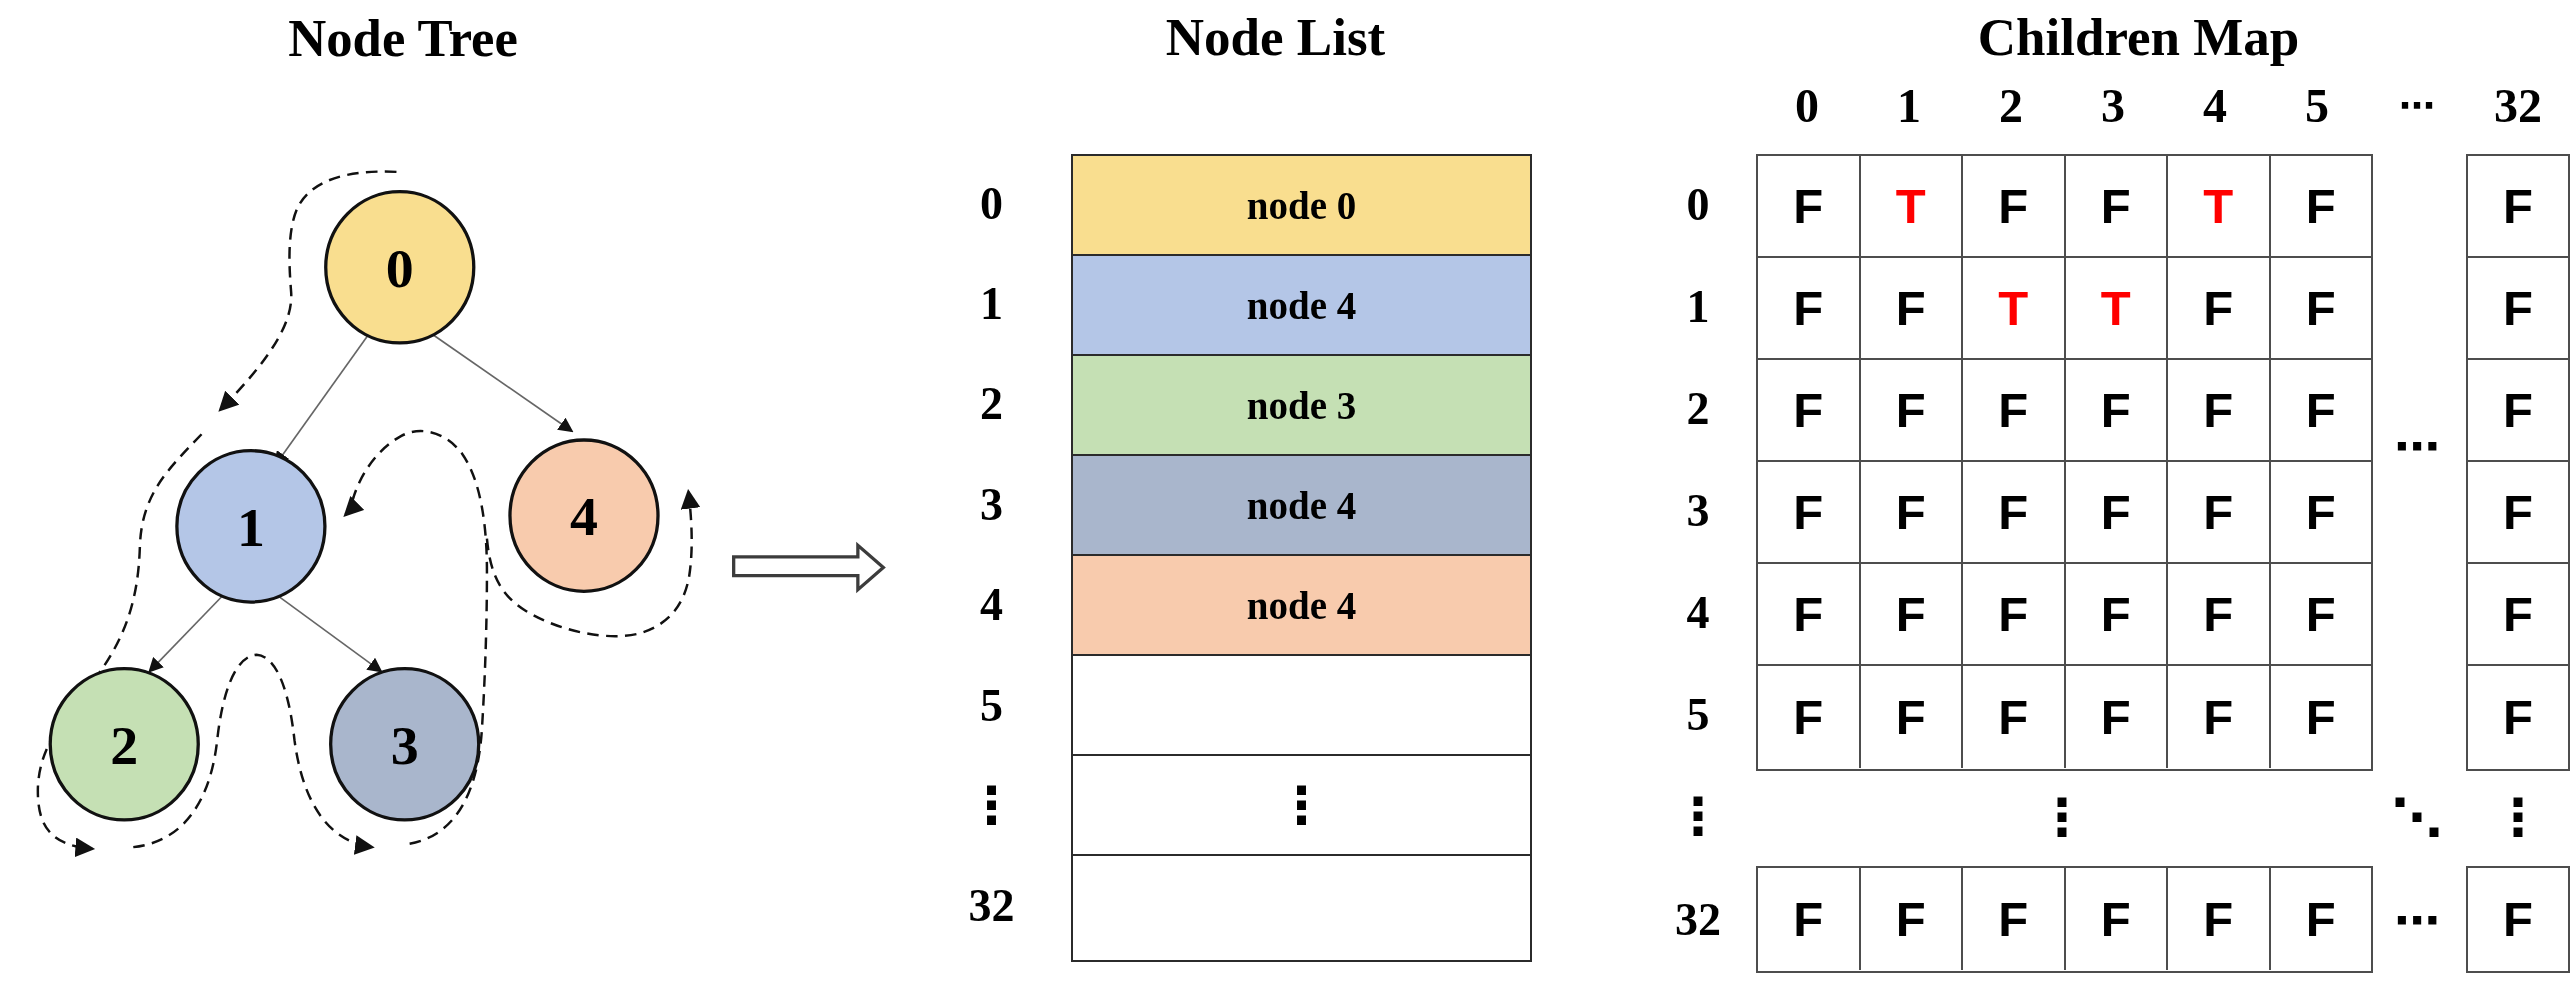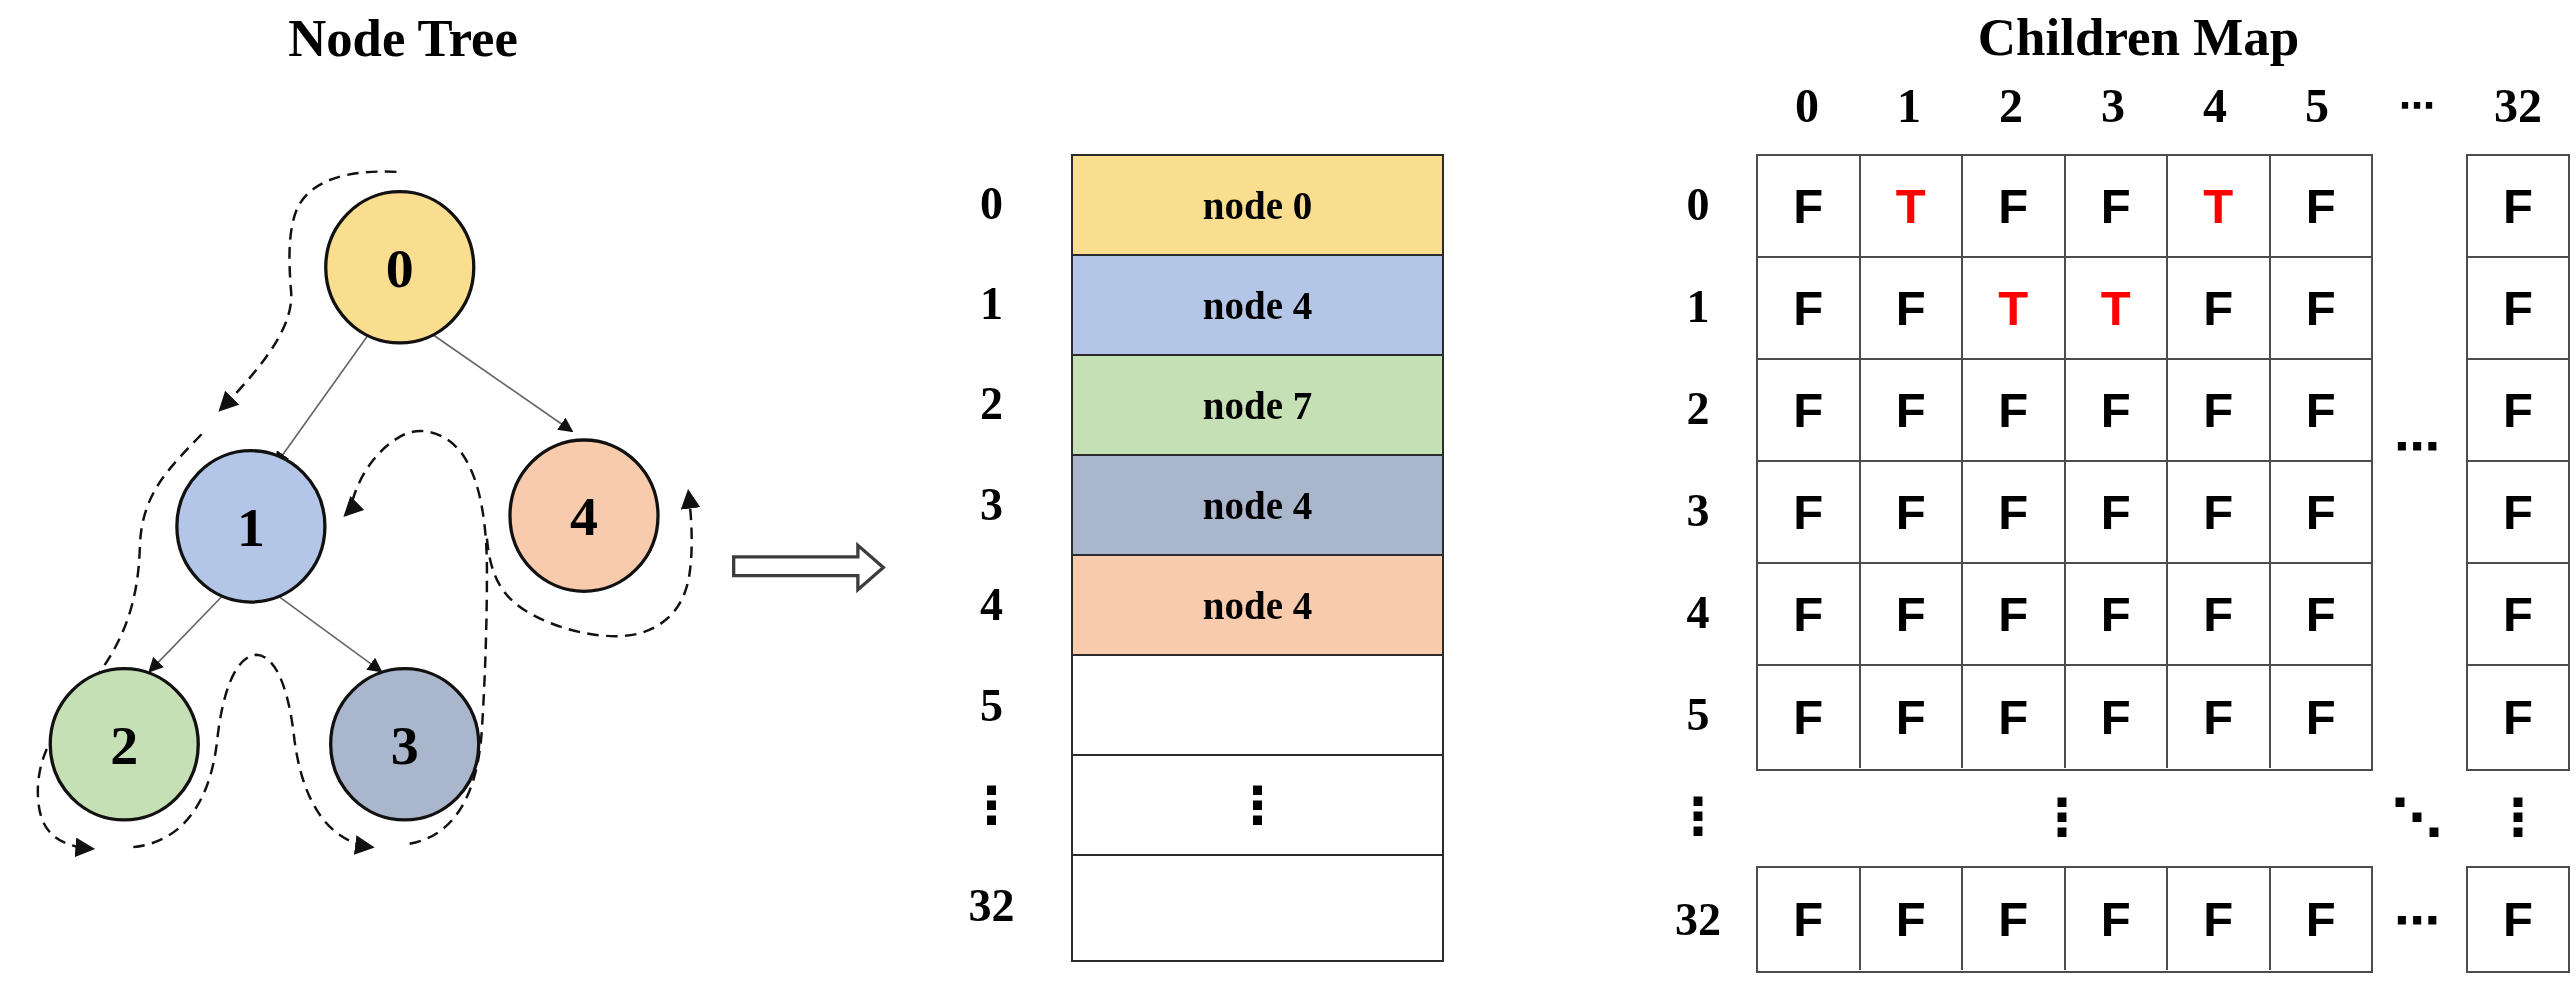--- a/index.html
+++ b/index.html
@@ -8,21 +8,21 @@
   .abs{position:absolute;}
   svg text{font-family:"Liberation Serif","DejaVu Serif",serif;}
 
   
   .panel-title{position:absolute;top:8.2px;height:59px;line-height:59px;text-align:center;
                font-weight:bold;font-size:53px;}
   #list-title{left:1045px;width:461px;}
   #map-title{left:1908px;width:461px;text-align:center;}
 
   
-  .nl-table{position:absolute;left:1071px;top:154px;width:373px;height:808px;
+  .nl-table{position:absolute;left:1071px;top:154px;width:461px;height:808px;
             border:2.5px solid #2b2b2b;box-sizing:border-box;background:#fff;}
   .nl-row{height:100px;box-sizing:border-box;border-bottom:2.5px solid #2b2b2b;
           display:flex;align-items:center;justify-content:center;
           font-weight:bold;font-size:39px;}
   .nl-row:last-child{border-bottom:none;}
   .nl-idx{position:absolute;left:938px;width:107px;height:100px;line-height:100px;
           text-align:center;font-weight:bold;font-size:46px;}
 
   
   .m-head{position:absolute;top:76px;height:59px;line-height:59px;text-align:center;
@@ -93,39 +93,40 @@
       </g>
       <g>
         <ellipse cx="492" cy="905" rx="90" ry="92" fill="#A9B6CC"></ellipse>
         <text x="492" y="929" text-anchor="middle" font-weight="bold" font-size="68" stroke="none">3</text>
       </g>
     </g>
 
     <path d="M892,677 L1043,677 L1043,663 L1074,690 L1043,717 L1043,700 L892,700 Z" fill="#ffffff" stroke="#3c3c3c" stroke-width="4"></path>
   </svg>
 
+  <div class="panel-title" id="list-title">Node List</div>
 
   <div class="nl-idx" style="top:154px;">0</div>
   <div class="nl-idx" style="top:254px;">1</div>
   <div class="nl-idx" style="top:354px;">2</div>
   <div class="nl-idx" style="top:455px;">3</div>
   <div class="nl-idx" style="top:555px;">4</div>
   <div class="nl-idx" style="top:656px;">5</div>
   <div class="nl-idx dots" style="top:756px;">⋮</div>
   <div class="nl-idx" style="top:856px;">32</div>
 
   <div class="nl-table">
     <div class="nl-row" style="background: rgb(249, 222, 143);">
         <span>node 0</span>
       </div>
     <div class="nl-row" style="background: rgb(180, 198, 231);">
         <span>node 4</span>
       </div>
     <div class="nl-row" style="background: rgb(197, 224, 180);">
-        <span>node 7</span>
+        <span>node 3</span>
       </div>
     <div class="nl-row" style="background: rgb(169, 182, 204);">
         <span>node 4</span>
       </div>
     <div class="nl-row" style="background: rgb(248, 203, 173); align-items: center;">
         <span>node 4</span>
       </div>
     <div class="nl-row" style="background: rgb(255, 255, 255);">
         <span></span>
       </div>

